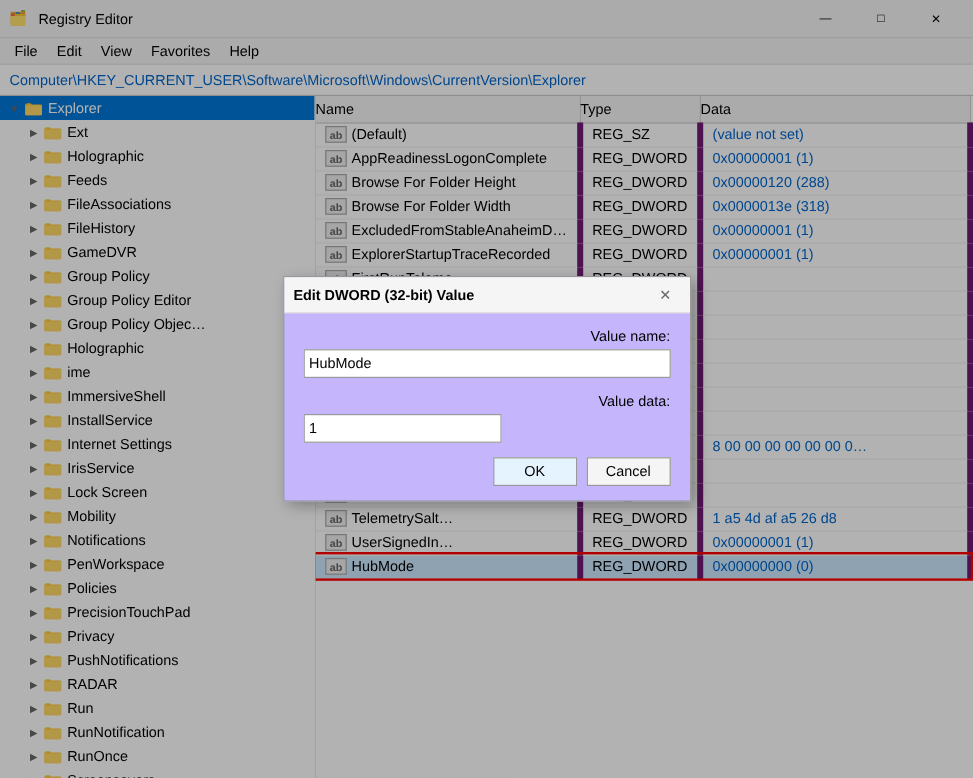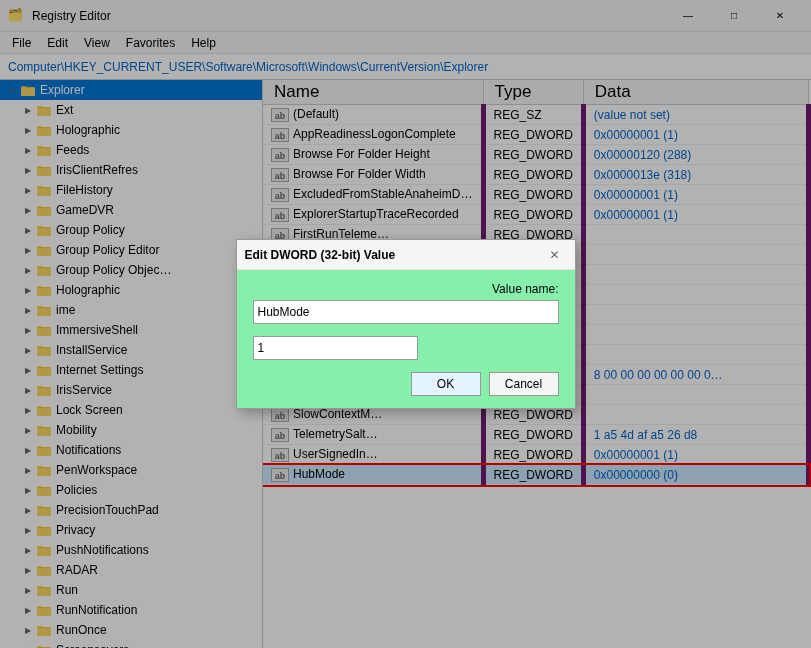--- a/index.html
+++ b/index.html
@@ -124,28 +124,28 @@
     }
 
     .values-table {
       width: 100%;
       border-collapse: collapse;
     }
     .values-table th {
       background: #f5f5f5;
       border-bottom: 1px solid #ccc;
       border-right: 1px solid #ccc;
-      padding: 2px 11px;
+      padding: 2px 0;
       text-align: left;
       font-weight: normal;
       position: sticky;
       top: 0;
       z-index: 1;
       height: 22px;
-      font-size: 17px;
+      font-size: 12px;
     }
     .values-table td {
       padding: 1px 8px;
       border-bottom: 1px solid #f0f0f0;
       border-right: 5px solid #701a75;
       height: 20px;
       font-size: 12px;
       white-space: nowrap;
       overflow: hidden;
       text-overflow: ellipsis;
@@ -157,21 +157,21 @@
     .dialog-overlay {
       position: fixed;
       top: 0; left: 0; right: 0; bottom: 0;
       background: rgba(0,0,0,0.3);
       display: flex;
       align-items: center;
       justify-content: center;
       z-index: 100;
     }
     .dialog {
-      background: #86efac;
+      background: #c4b5fd;
       border: 1px solid #999;
       box-shadow: 4px 4px 12px rgba(0,0,0,0.3);
       width: 340px;
       font-size: 12px;
     }
     .dialog-title-bar {
       background: #f5f5f5;
       height: 30px;
       display: flex;
       align-items: center;
@@ -328,21 +328,21 @@
     </svg>
         <span>Feeds</span>
       </div>
       <div class="tree-item" style="padding-left: 20px;">
         <span class="expand-arrow">▶</span>
         <svg width="16" height="16" viewBox="0 0 16 16" style="margin-right: 4px; flex-shrink: 0;">
       <rect x="1" y="5" width="14" height="9" rx="1" fill="#FFC83D"></rect>
       <path d="M1 6 Q1 4 3 4 L5.5 4 L7 6 Z" fill="#FFC83D"></path>
       <rect x="1" y="6" width="14" height="8" rx="1" fill="#FFD966"></rect>
     </svg>
-        <span>IrisClientRefres</span>
+        <span>FileAssociations</span>
       </div>
       <div class="tree-item" style="padding-left: 20px;">
         <span class="expand-arrow">▶</span>
         <svg width="16" height="16" viewBox="0 0 16 16" style="margin-right: 4px; flex-shrink: 0;">
       <rect x="1" y="5" width="14" height="9" rx="1" fill="#FFC83D"></rect>
       <path d="M1 6 Q1 4 3 4 L5.5 4 L7 6 Z" fill="#FFC83D"></path>
       <rect x="1" y="6" width="14" height="8" rx="1" fill="#FFD966"></rect>
     </svg>
         <span>FileHistory</span>
       </div>
@@ -670,20 +670,21 @@
   <div class="dialog">
     <div class="dialog-title-bar">
       <span class="dialog-title-text">Edit DWORD (32-bit) Value</span>
       <button class="dialog-close-btn">✕</button>
     </div>
     <div class="dialog-body">
       <div class="dialog-label">Value name:</div>
       <input class="dialog-input" type="text" id="dialog-name-input" readonly="" value="HubMode" style="">
       <div class="value-data-input-row">
         <div style="flex:1">
+          <div class="dialog-label">Value data:</div>
           <input class="value-data-input" type="text" id="dialog-data-input" value="1" style="">
         </div>
       </div>
       <div class="dialog-buttons">
         <button class="dialog-btn primary">OK</button>
         <button class="dialog-btn">Cancel</button>
       </div>
     </div>
   </div>
 </div>

